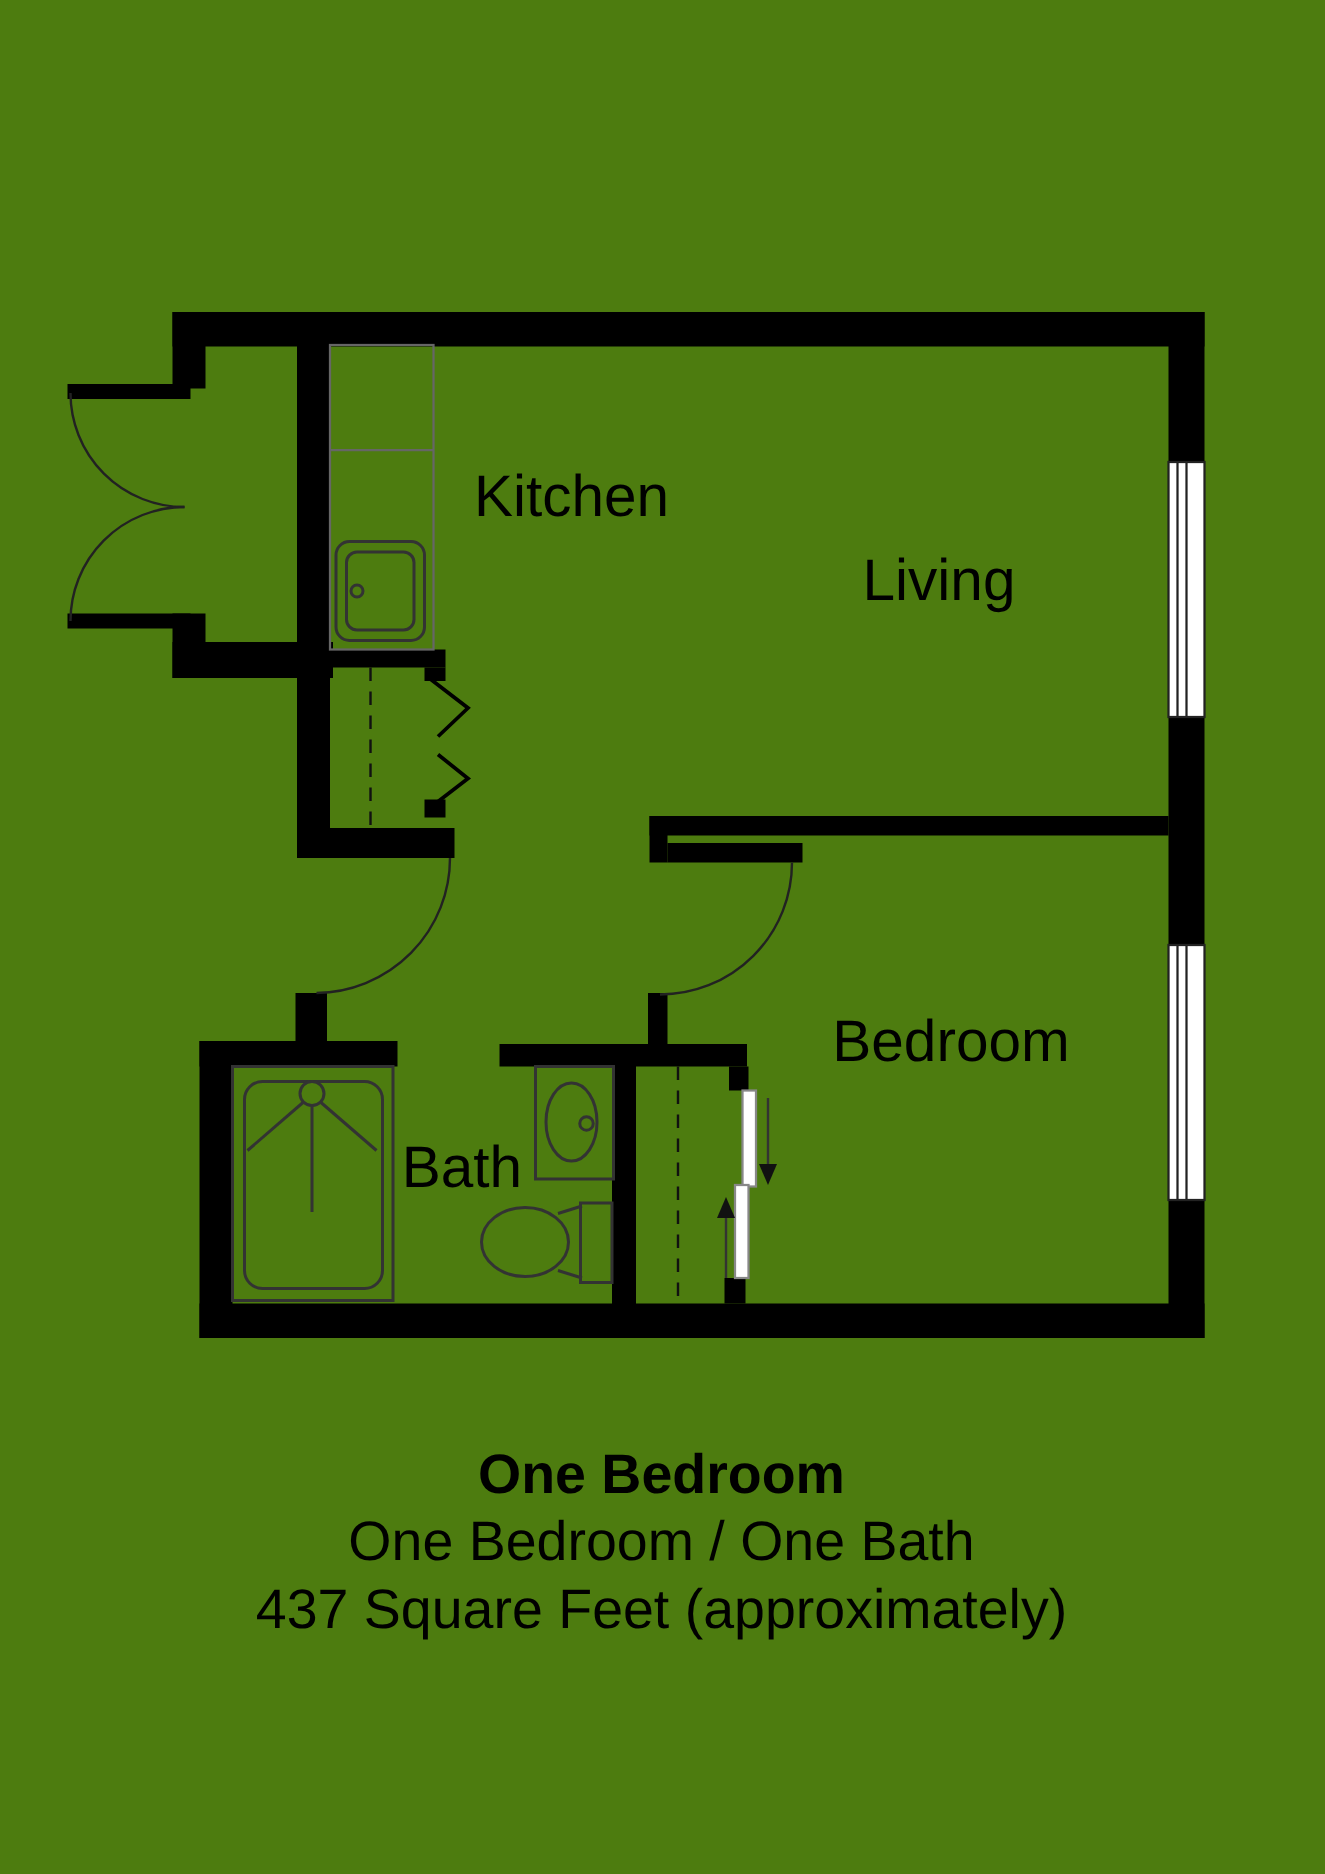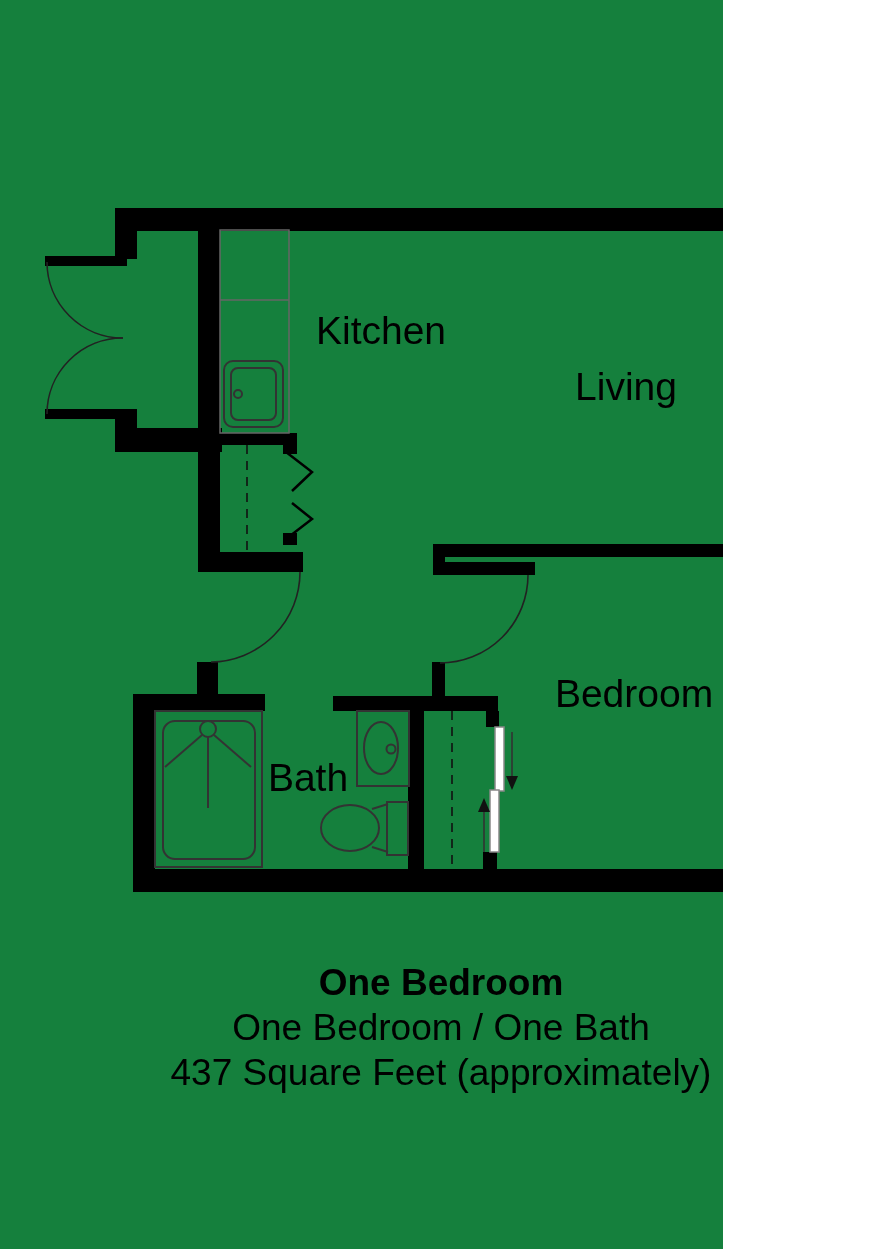--- a/index.html
+++ b/index.html
@@ -2,23 +2,23 @@
 <html><head>
 <meta charset="utf-8">
 <style>
   html, body {
     margin: 0;
     padding: 0;
     background: #ffffff;
   }
   #canvas {
     position: relative;
-    width: 723px;
+    width: 883px;
     height: 1249px;
-    background: #15803d;
+    background: #4d7c0f;
     overflow: hidden;
     font-family: "Liberation Sans", sans-serif;
   }
   svg { display: block; }
   .wall { fill: #000000; stroke: none; }
   .thinwall { fill: #000000; stroke: none; }
   .fixture { fill: none; stroke: #333333; stroke-width: 2; }
   .fixture-light { fill: none; stroke: #666666; stroke-width: 1.5; }
   .door-arc { fill: none; stroke: #222222; stroke-width: 1.6; }
   .dash { fill: none; stroke: #111111; stroke-width: 1.6; stroke-dasharray: 9 7; }

